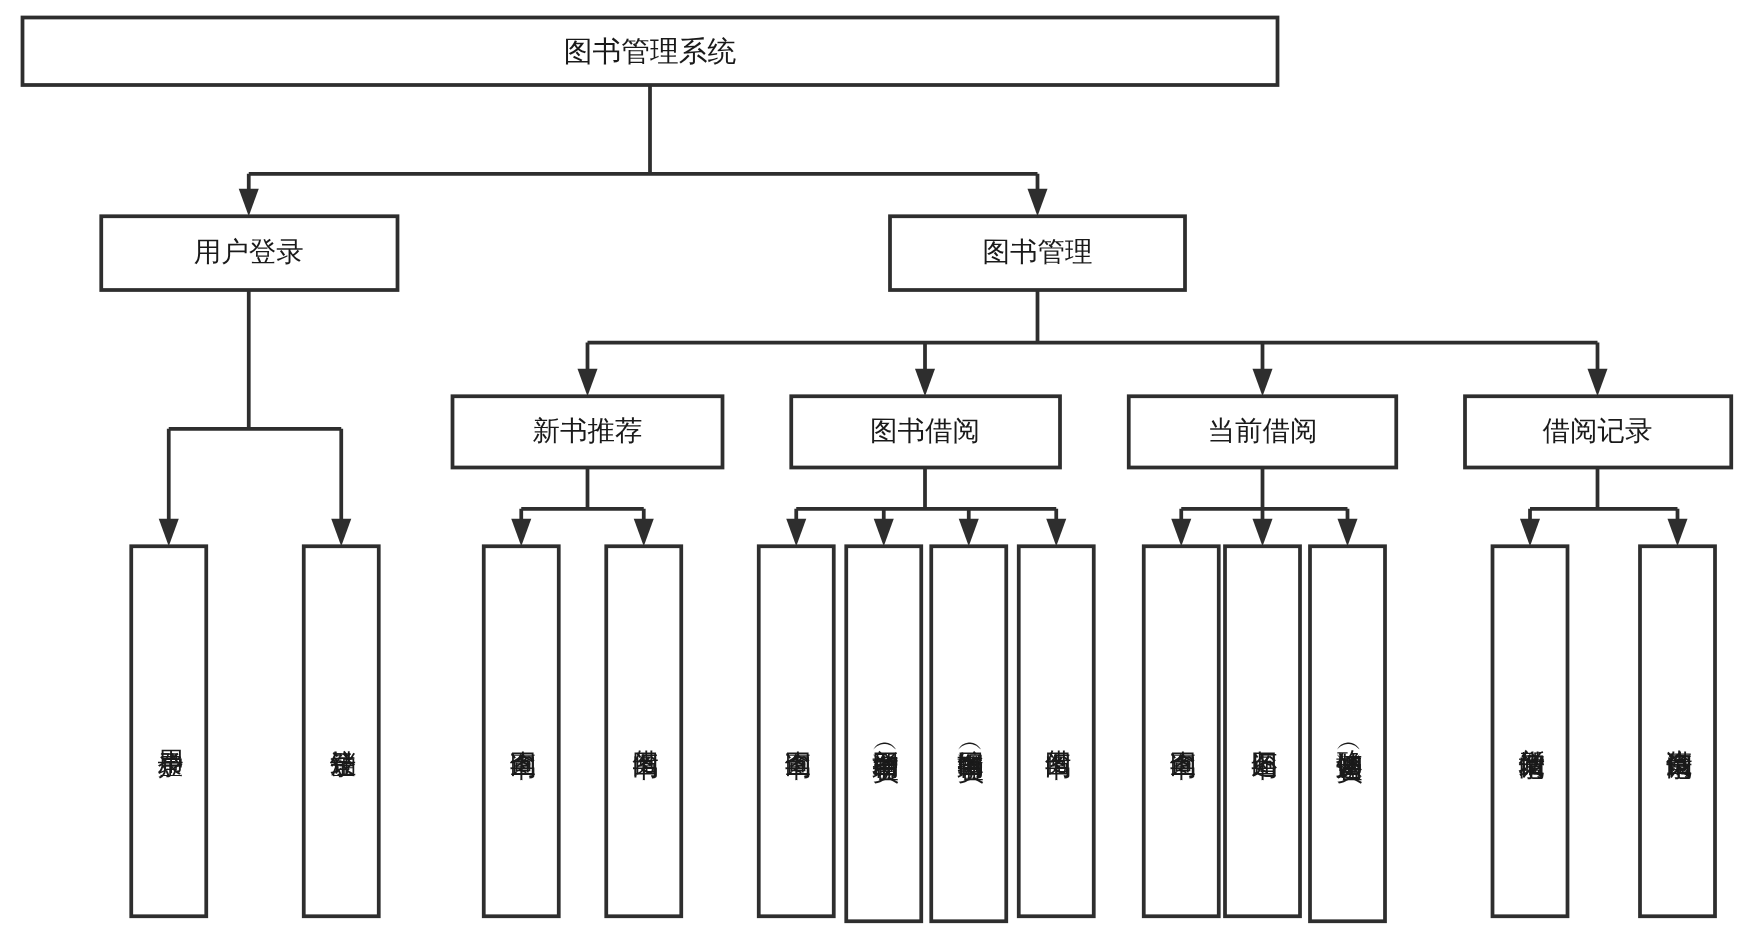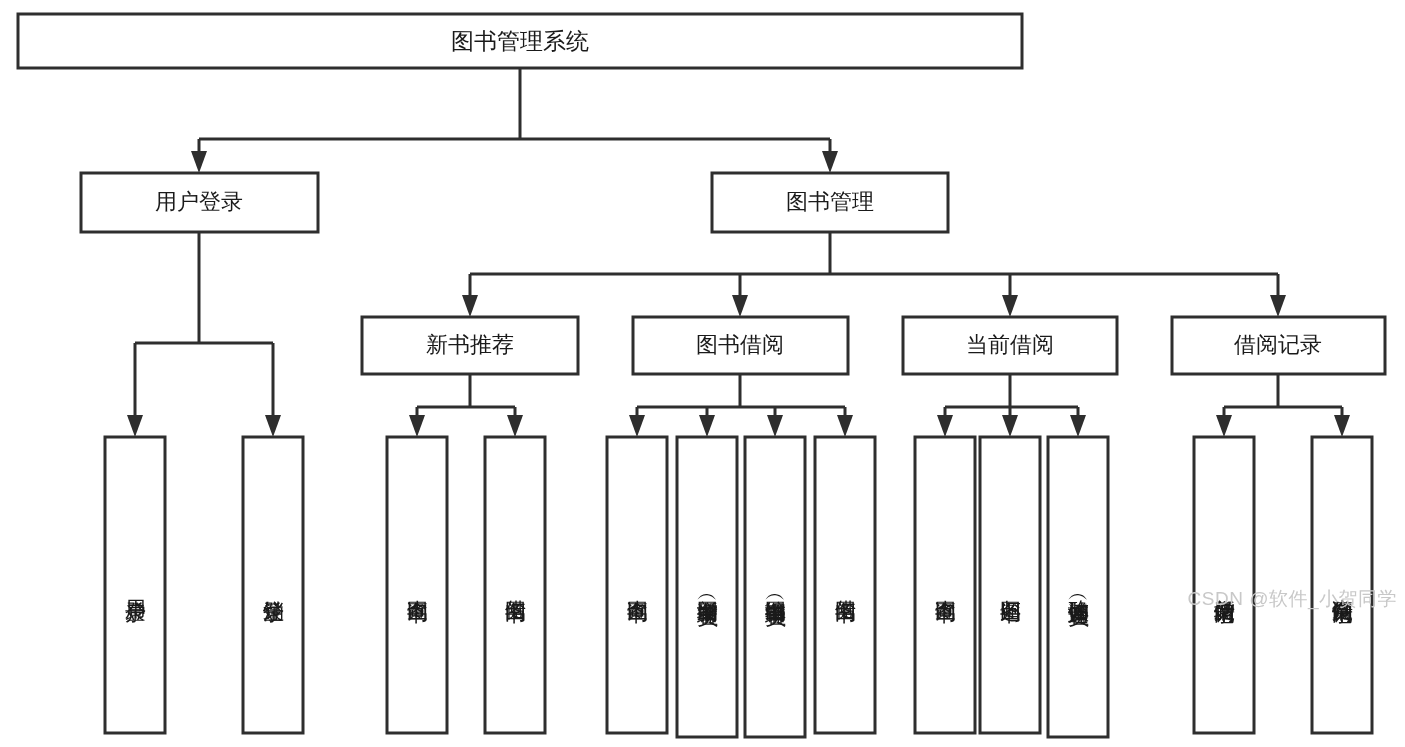--- a/index.html
+++ b/index.html
@@ -178,14 +178,13 @@
   <div class="vlabel" style="left:745px; top:440px; width:60px; height:294px;">编辑图书（管理员）</div>
   <div class="vlabel" style="left:815px; top:437px; width:60px; height:296px;">借阅图书</div>
 
   <div class="vlabel" style="left:915px; top:437px; width:60px; height:296px;">查询图书</div>
   <div class="vlabel" style="left:980px; top:437px; width:60px; height:296px;">归还图书</div>
   <div class="vlabel" style="left:1048px; top:440px; width:60px; height:294px;">确认归还（管理员）</div>
 
   <div class="vlabel" style="left:1194px; top:437px; width:60px; height:296px;">新增借阅记录</div>
   <div class="vlabel" style="left:1312px; top:437px; width:60px; height:296px;">查询借阅记录</div>
 
-  <div class="watermark">CSDN @软件_小贺同学</div>
 </div>
 
 </body></html>

